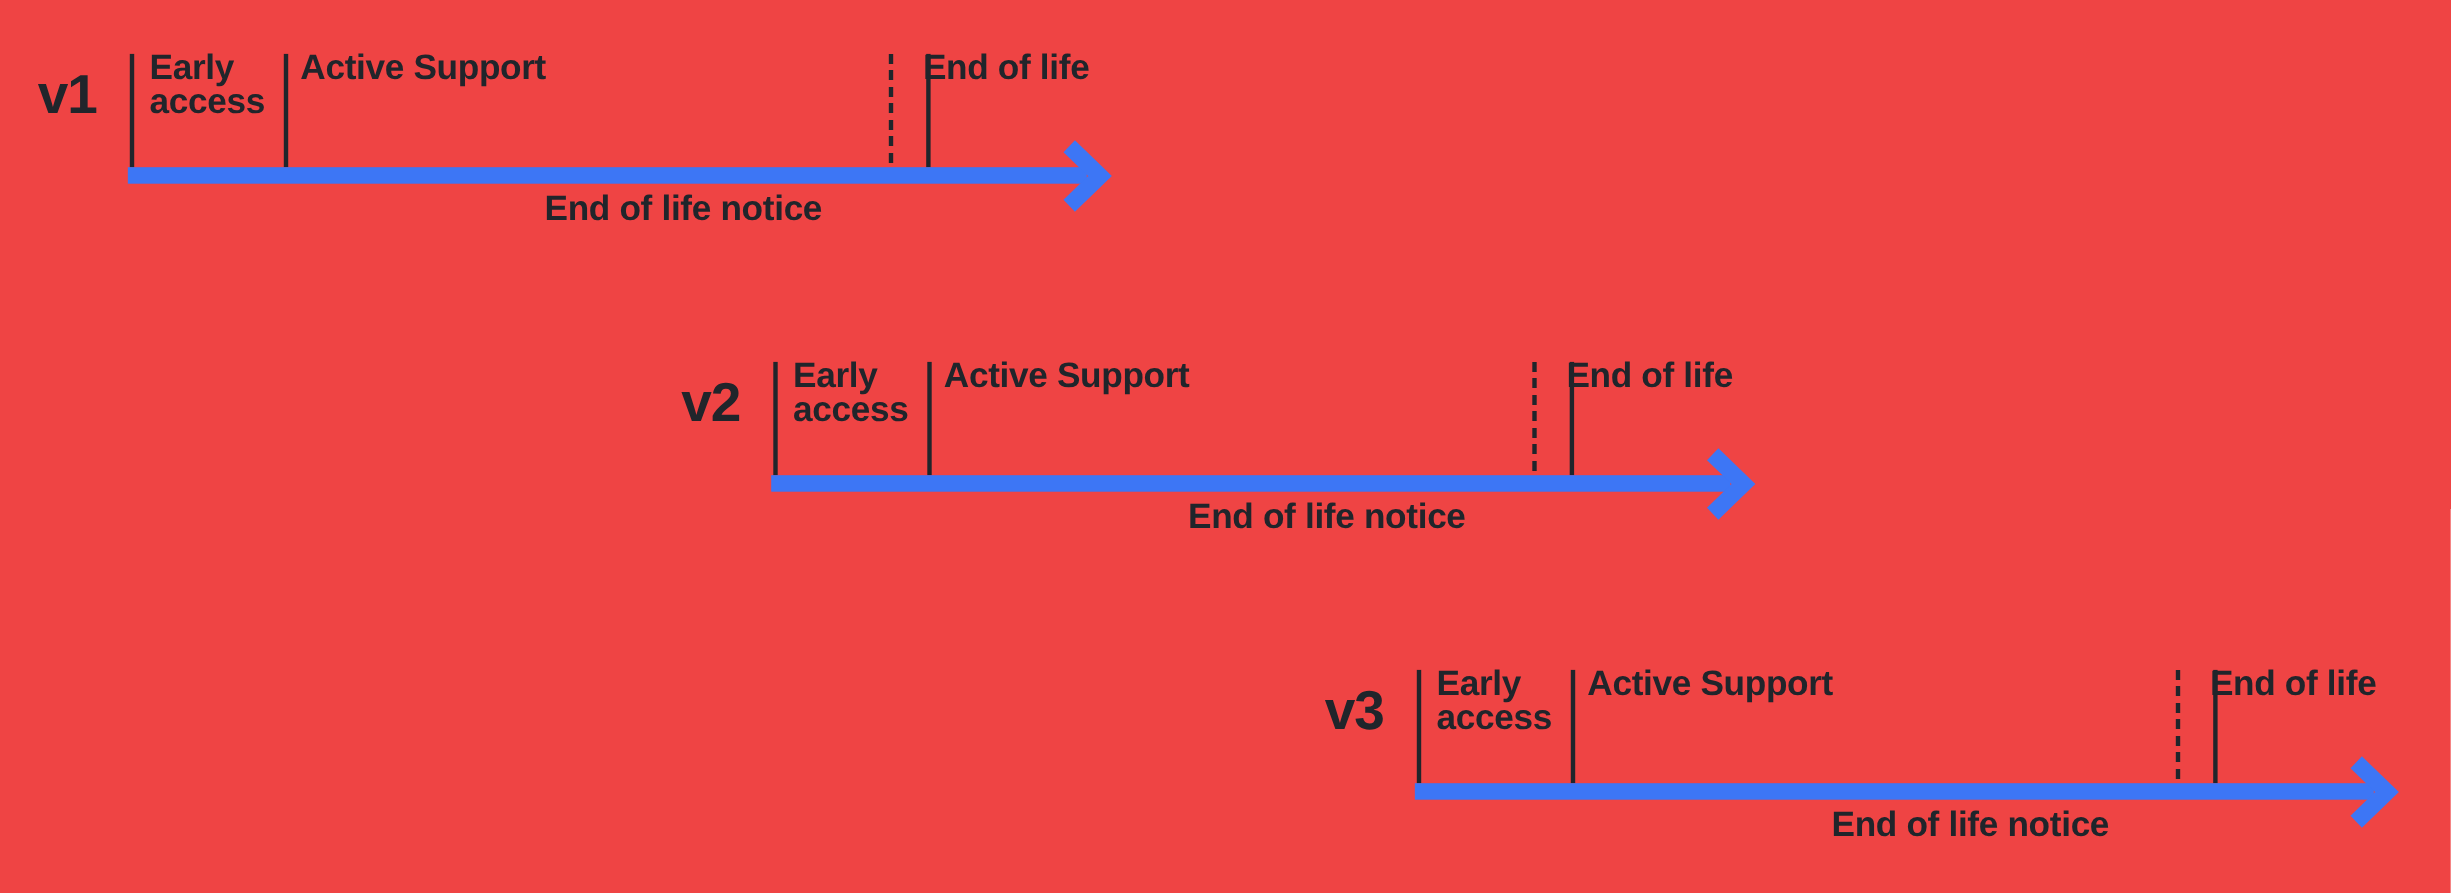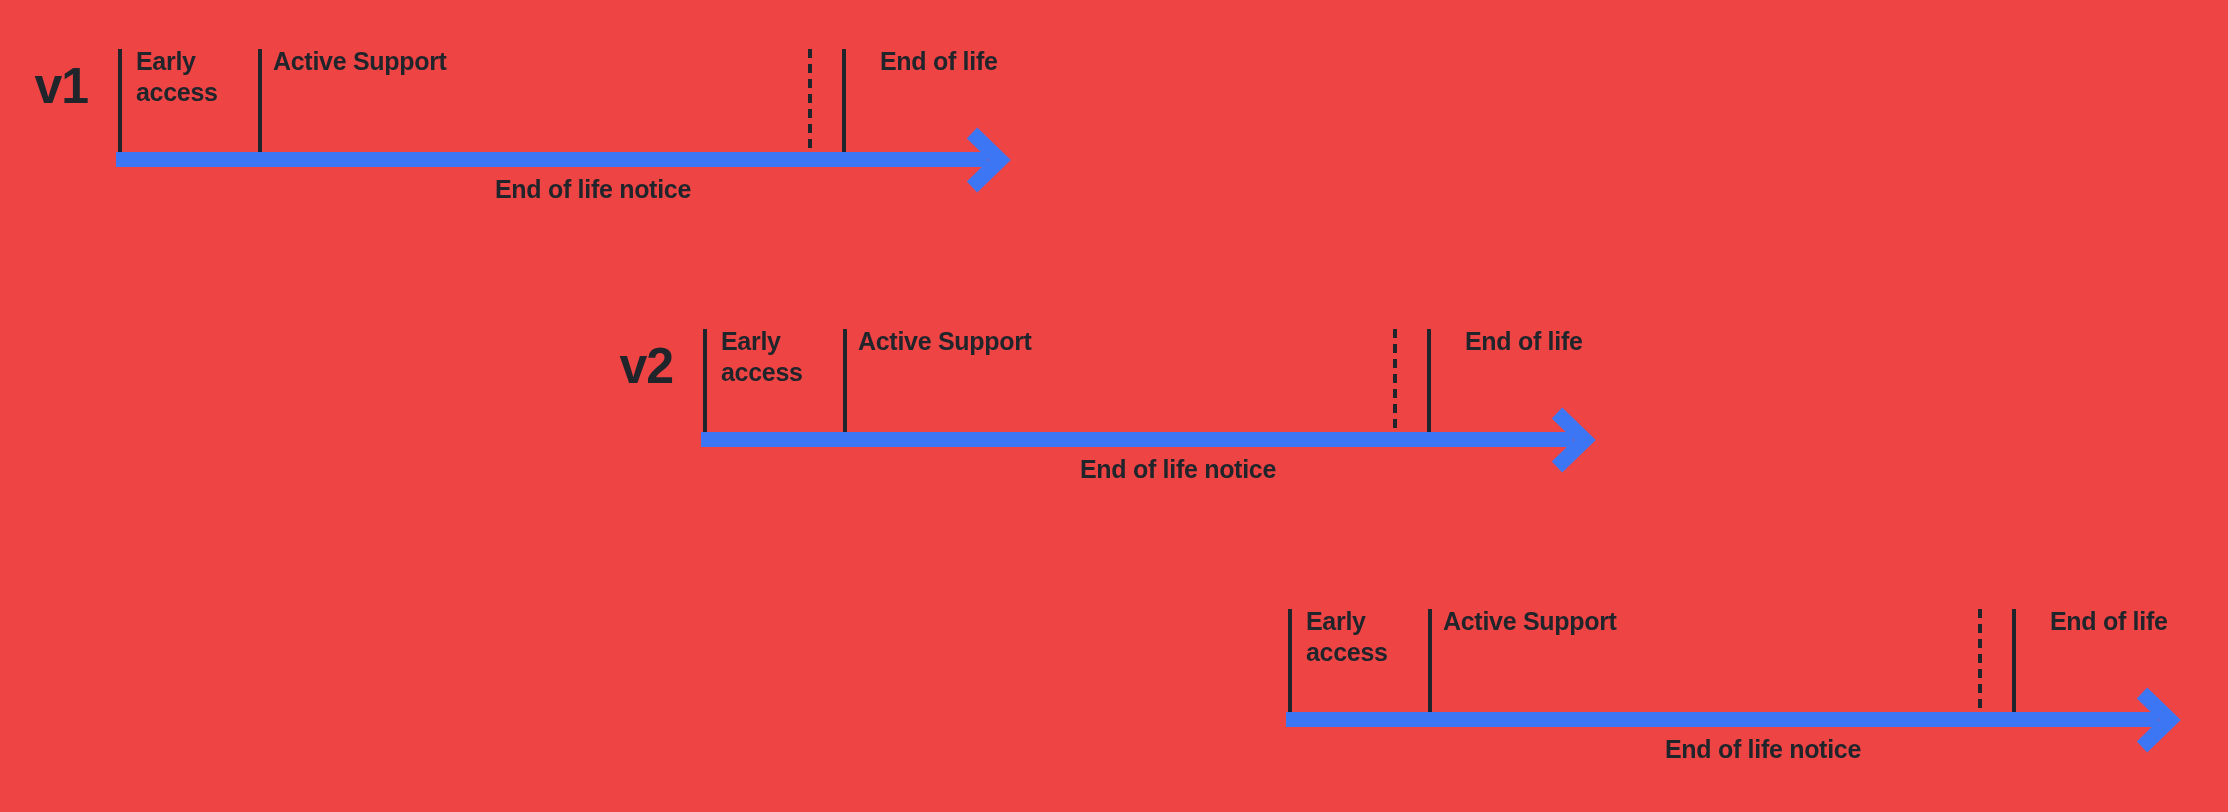--- a/index.html
+++ b/index.html
@@ -50,30 +50,30 @@
   .tick.dashed {
     left: 690px;
     background: repeating-linear-gradient(
       to bottom,
       var(--ink) 0px, var(--ink) 9px,
       transparent 9px, transparent 15px
     );
   }
   .label {
     position: absolute;
-    font-size: 25px;
+    font-size: 32px;
     font-weight: 700;
     line-height: 31px;
     letter-spacing: -0.3px;
     color: var(--ink);
     white-space: pre-line;
   }
   .label.early  { left: 18px;  top: -3px; }
   .label.active { left: 155px; top: -3px; text-align: right; }
-  .label.eol    { left: 762px; top: -3px; }
+  .label.eol    { left: 721px; top: -3px; }
   .label.notice {
     left: 377px;
     top: 125px;
     width: 400px;
     text-align: left;
     white-space: nowrap;
   }
   .arrow {
     position: absolute;
     left: -2px;
@@ -114,20 +114,21 @@
     <div class="label active">Active Support</div>
     <div class="label eol">End of life</div>
     <svg class="arrow" width="912" height="92" viewBox="0 0 912 92">
       <rect x="0" y="40" width="872" height="15" fill="#3D76F5"></rect>
       <path d="M856 21 L884 48 L856 75" fill="none" stroke="#3D76F5" stroke-width="15" stroke-linejoin="miter" stroke-linecap="butt"></path>
     </svg>
     <div class="label notice">End of life notice</div>
   </div>
 
   <div class="row" style="left:1288px; top:609px;">
+    <div class="version">v3</div>
     <div class="tick t1"></div>
     <div class="tick t2"></div>
     <div class="tick dashed"></div>
     <div class="tick t3"></div>
     <div class="label early">Early
 access</div>
     <div class="label active">Active Support</div>
     <div class="label eol">End of life</div>
     <svg class="arrow" width="912" height="92" viewBox="0 0 912 92">
       <rect x="0" y="40" width="872" height="15" fill="#3D76F5"></rect>

